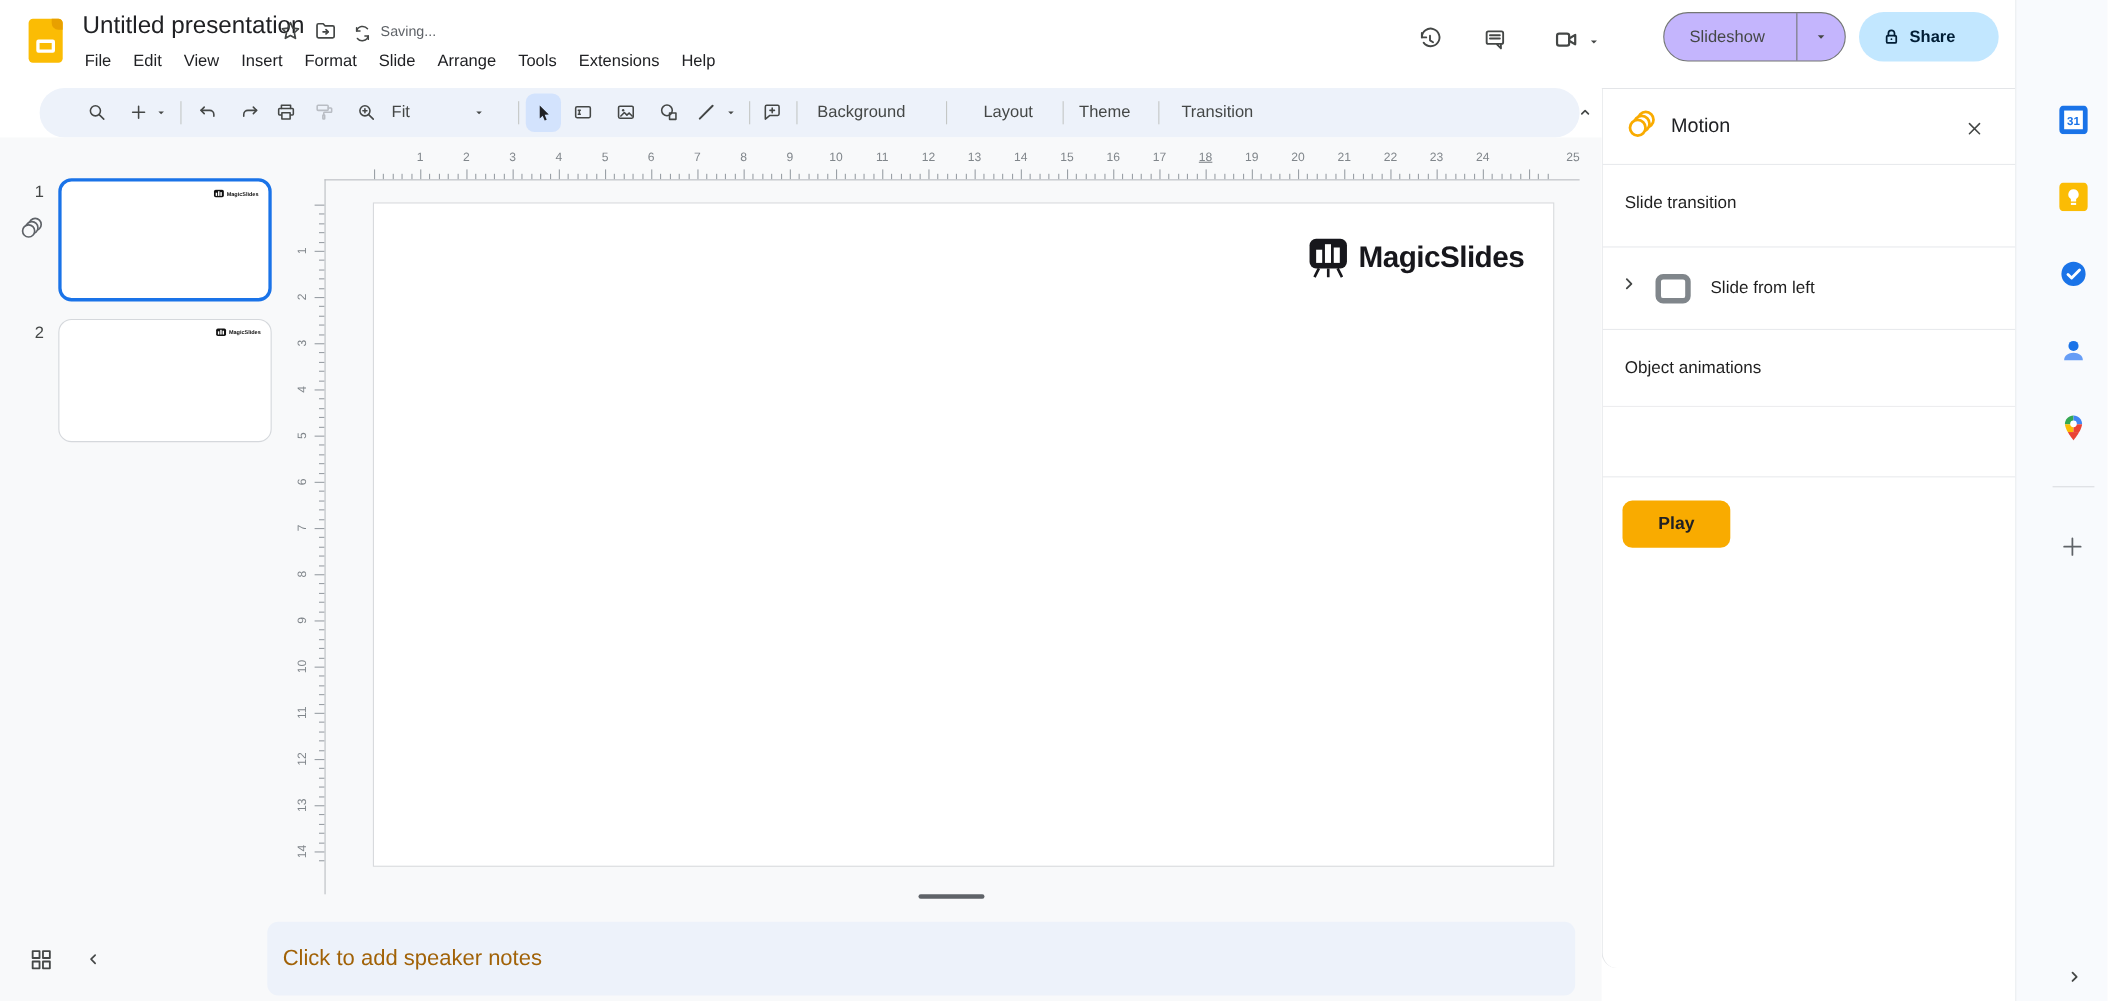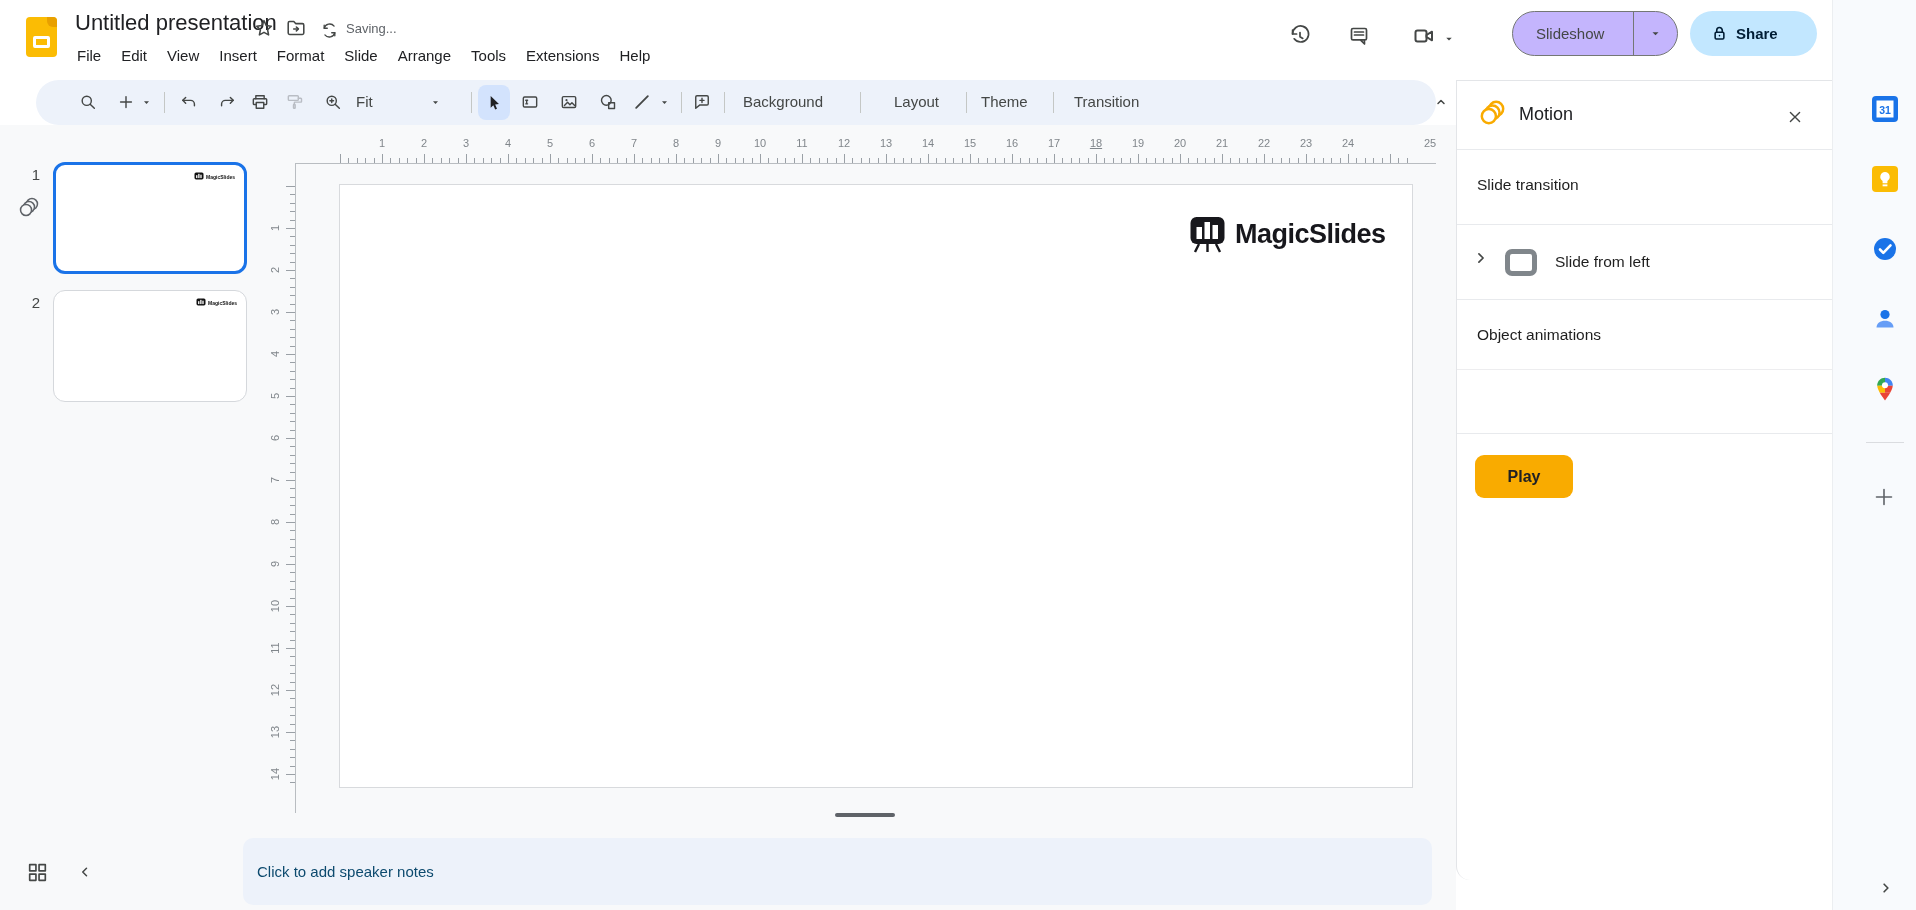--- a/index.html
+++ b/index.html
@@ -64,21 +64,21 @@
   .vtick.major { width:9px; }
   #v-baseline { left:295px; top:163px; width:1px; height:650px; background:#b9bdc1; }
 
   #canvas { left:339px; top:184px; width:1074px; height:604px; background:#fff; border:1px solid #d8dadd; }
   #canvas-logo { position:absolute; left:849px; top:30px; display:flex; align-items:center; gap:9px; }
   #canvas-logo .txt { font-size:27px; font-weight:bold; color:#17171c; letter-spacing:-0.5px; }
   #hscroll-pill { left:835px; top:813px; width:60px; height:4px; background:#5f6368; border-radius:2px; }
 
   #notes-bar { left:243px; top:838px; width:1189px; height:67px; background:#edf2fa;
      border-radius:10px; display:flex; align-items:center; padding-left:14px; }
-  #notes-bar .ph { font-size:15px; color:#0c4a6e; }
+  #notes-bar .ph { font-size:20px; color:#a16207; }
   #gridview-btn { left:25px; top:860px; width:25px; height:25px; }
   #filmstrip-collapse { left:76px; top:863px; width:18px; height:18px; }
 
   
   #motion-panel { left:1456px; top:80px; width:376px; height:800px; background:#fff;
      border-left:1px solid #e3e5e8; border-top:1px solid #e3e5e8; border-radius:0 0 14px 14px; }
   #motion-panel .hdr-title { position:absolute; left:62px; top:23px; font-size:18px; color:#202124; }
   .pdiv { position:absolute; left:0; width:376px; height:1px; background:#e8eaed; }
   .ptext { position:absolute; left:20px; font-size:15.5px; color:#1f1f1f; }
   #transition-box-icon { position:absolute; left:48px; top:168px; width:32px; height:27px;

